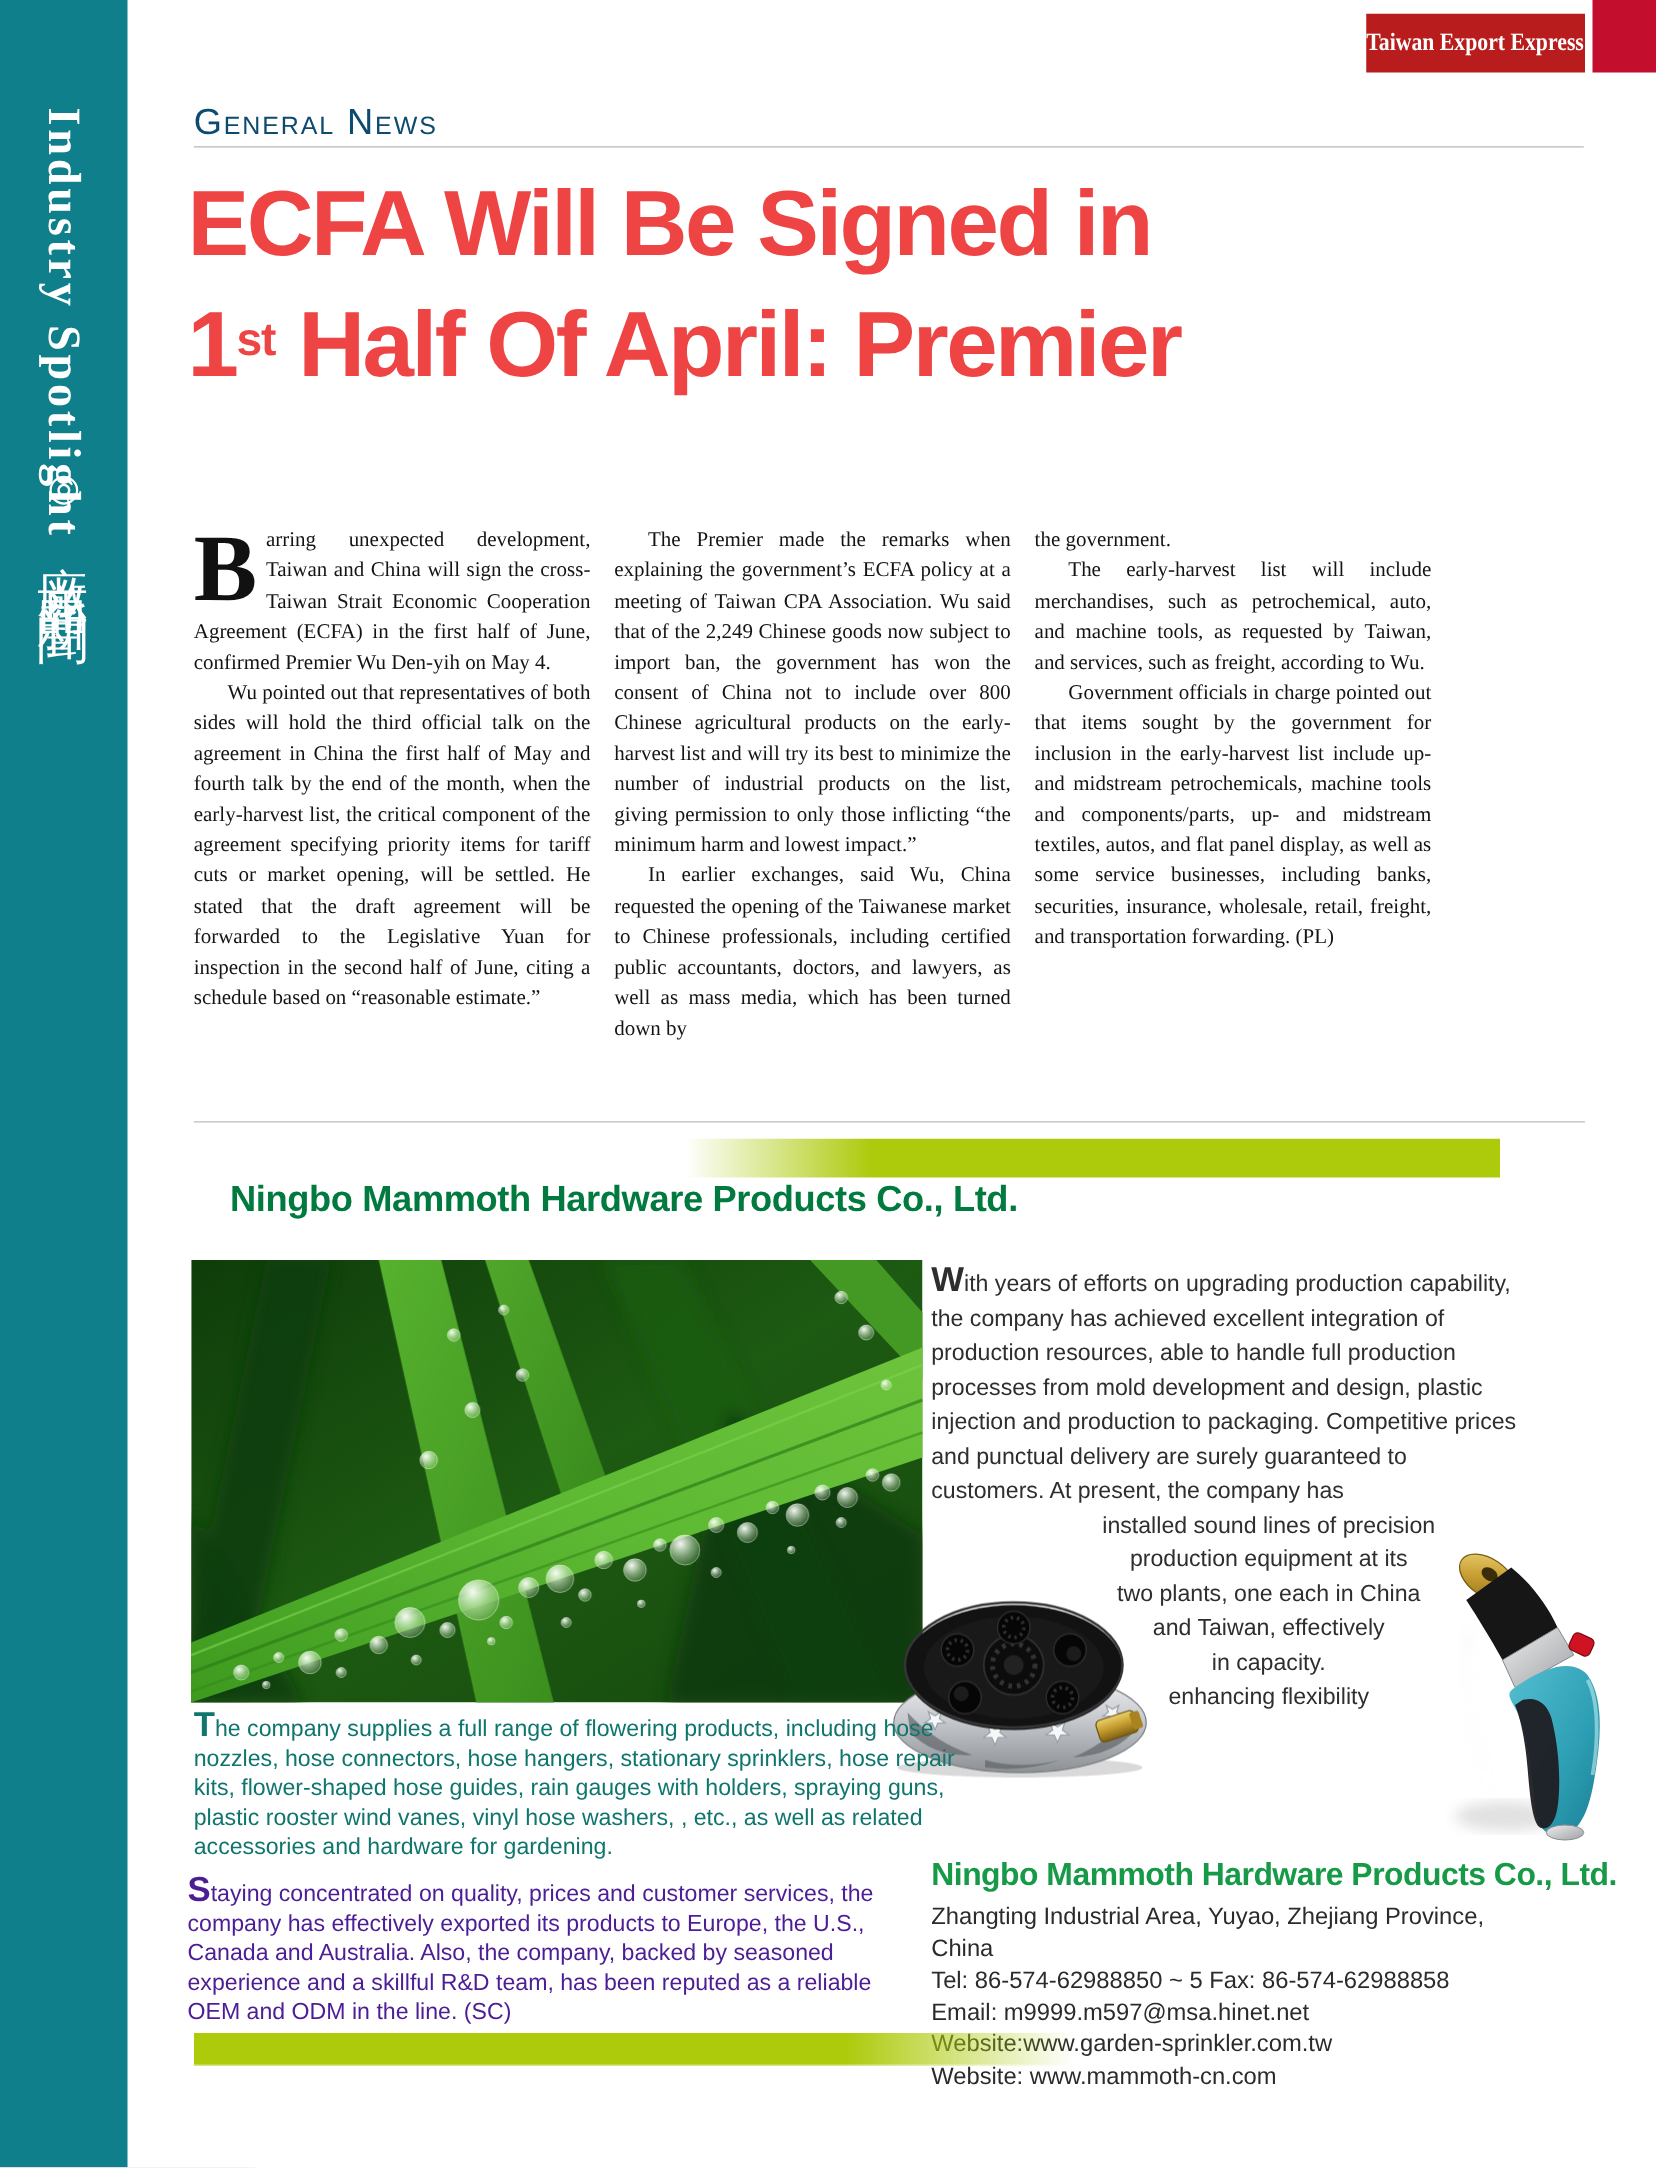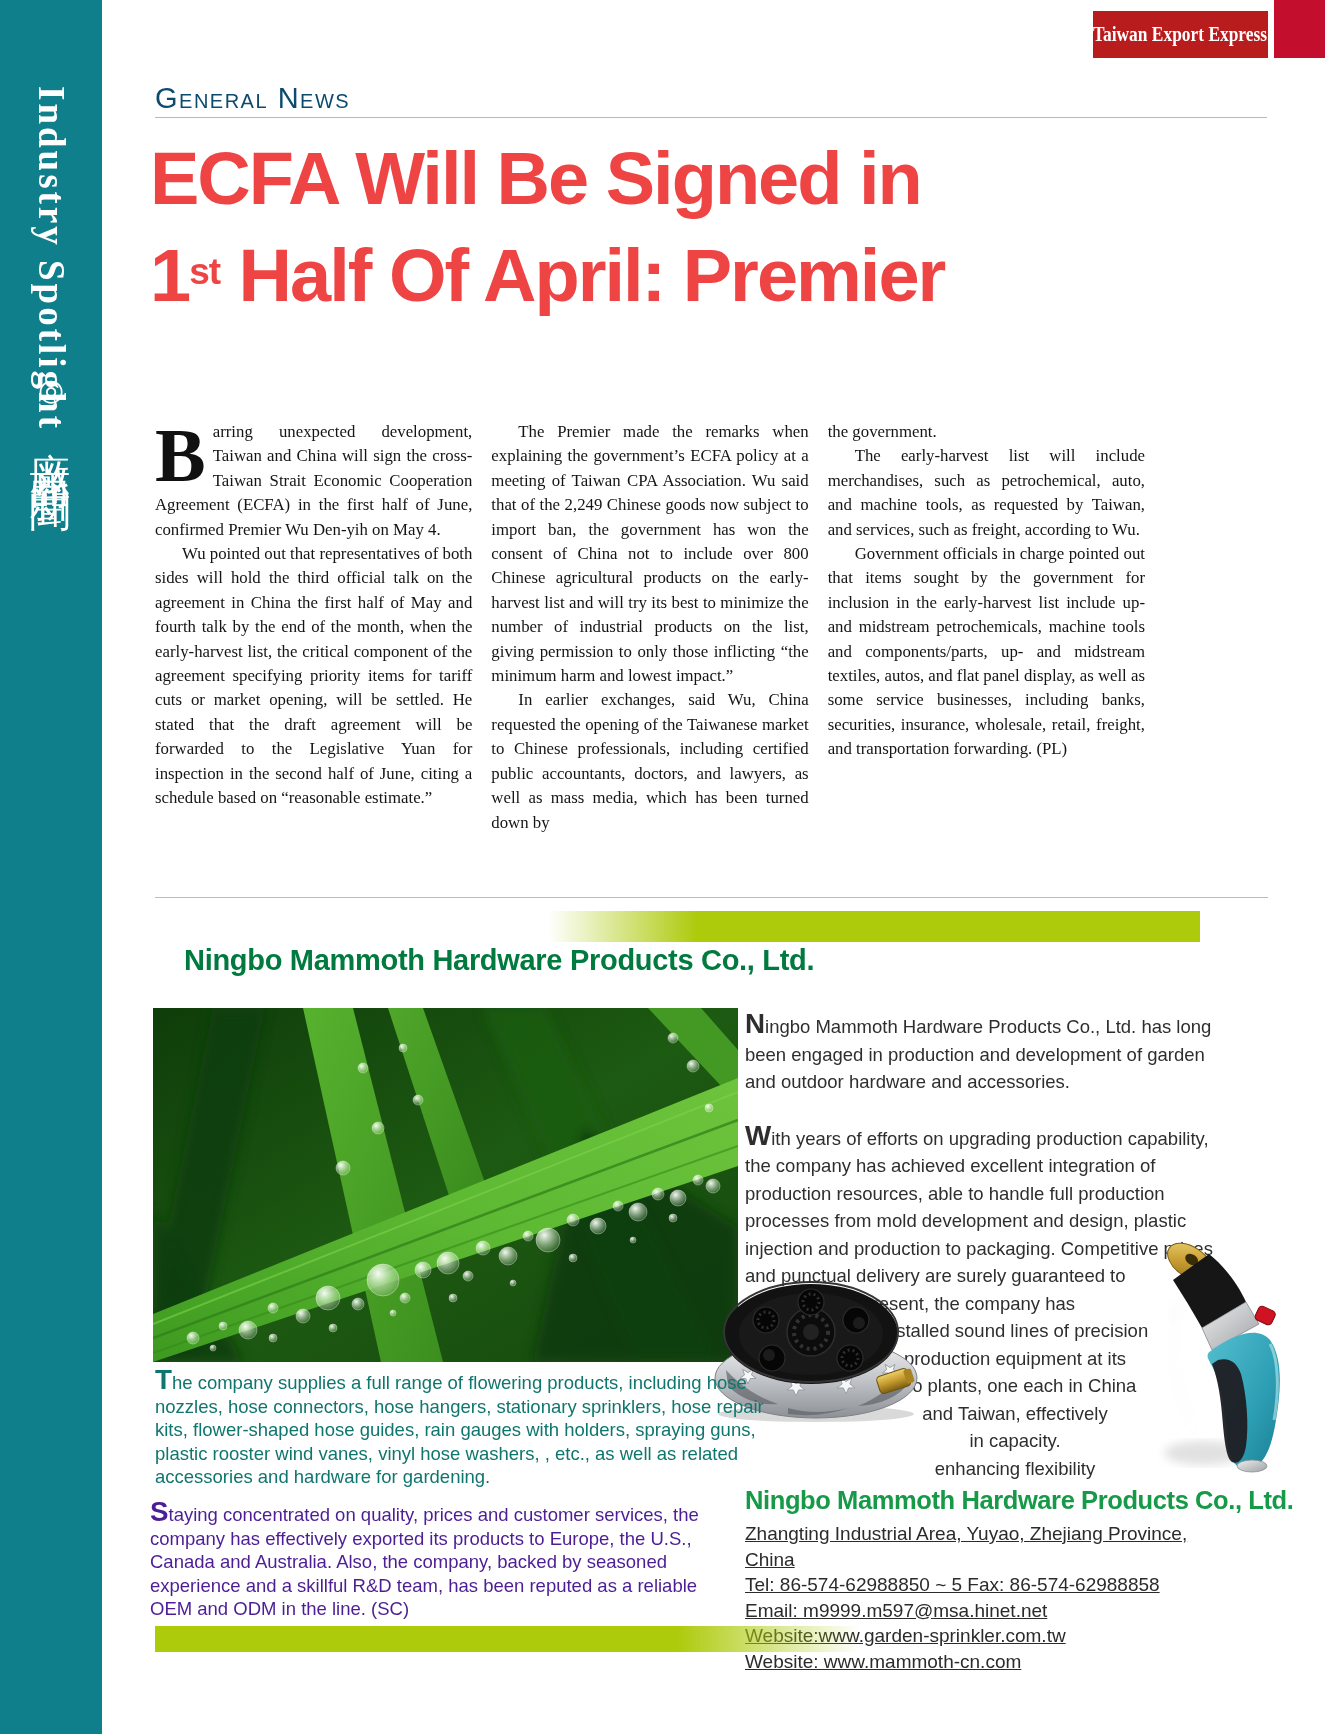--- a/index.html
+++ b/index.html
@@ -57,21 +57,21 @@
         line-height:27.5px;color:#2e2e2e;}
   .sprinkler{position:absolute;left:708px;top:1266px;width:230px;height:158px;}
   .spray-gun{position:absolute;left:1146px;top:1238px;width:172px;height:238px;}
   .ad-body1{position:absolute;left:155px;top:1366px;width:645px;font-size:18.5px;
         line-height:23.6px;color:#0f766e;}
   .ad-body2{position:absolute;left:150px;top:1498px;width:590px;font-size:18.5px;
         line-height:23.6px;color:#4c1d95;}
   .contact{position:absolute;left:745px;top:1486px;width:485px;}
   .contact-company{color:#169a47;font-weight:bold;font-size:25.5px;letter-spacing:-0.4px;
         white-space:nowrap;margin:0 0 6px 0;}
-  .contact-line{font-size:19px;line-height:25.5px;color:#2b2b2b;margin:0;text-decoration:underline;}
+  .contact-line{font-size:19px;line-height:25.5px;color:#2b2b2b;margin:0;}
   .ad-bottombar{position:absolute;left:155px;top:1626px;width:705px;height:26px;
         background:linear-gradient(to right, #adca0b 0%, #adca0b 74%, rgba(173,202,11,0) 100%);}
 </style>
 </head>
 <body>
 
 <div class="page">
 
   <div class="sidebar">
     <div class="sidebar-title">Industry Spotlight</div>
@@ -192,21 +192,20 @@
         <circle cx="250" cy="40" r="4"></circle>
       <circle cx="190" cy="160" r="7"></circle>
         <circle cx="265" cy="92" r="5"></circle>
         <circle cx="540" cy="58" r="6"></circle>
       <circle cx="556" cy="100" r="4"></circle>
         <circle cx="520" cy="30" r="5"></circle>
     </g>
   </svg>
 
   <div class="ad-intro">
-    <p class="leadcap">Ningbo Mammoth Hardware Products Co., Ltd. has long been engaged in production and development of garden and outdoor hardware and accessories.</p>
     <p class="leadcap">With years of efforts on upgrading production capability, the company has achieved excellent integration of production resources, able to handle full production processes from mold development and design, plastic injection and production to packaging. Competitive prices and punctual delivery are surely guaranteed to customers. At present, the company has</p>
     <div class="intro-wrap">
       <div>installed sound lines of precision</div>
       <div>production equipment at its</div>
       <div>two plants, one each in China</div>
       <div>and Taiwan, effectively</div>
       <div>in capacity.</div>
       <div>enhancing flexibility</div>
     </div>
   </div>

